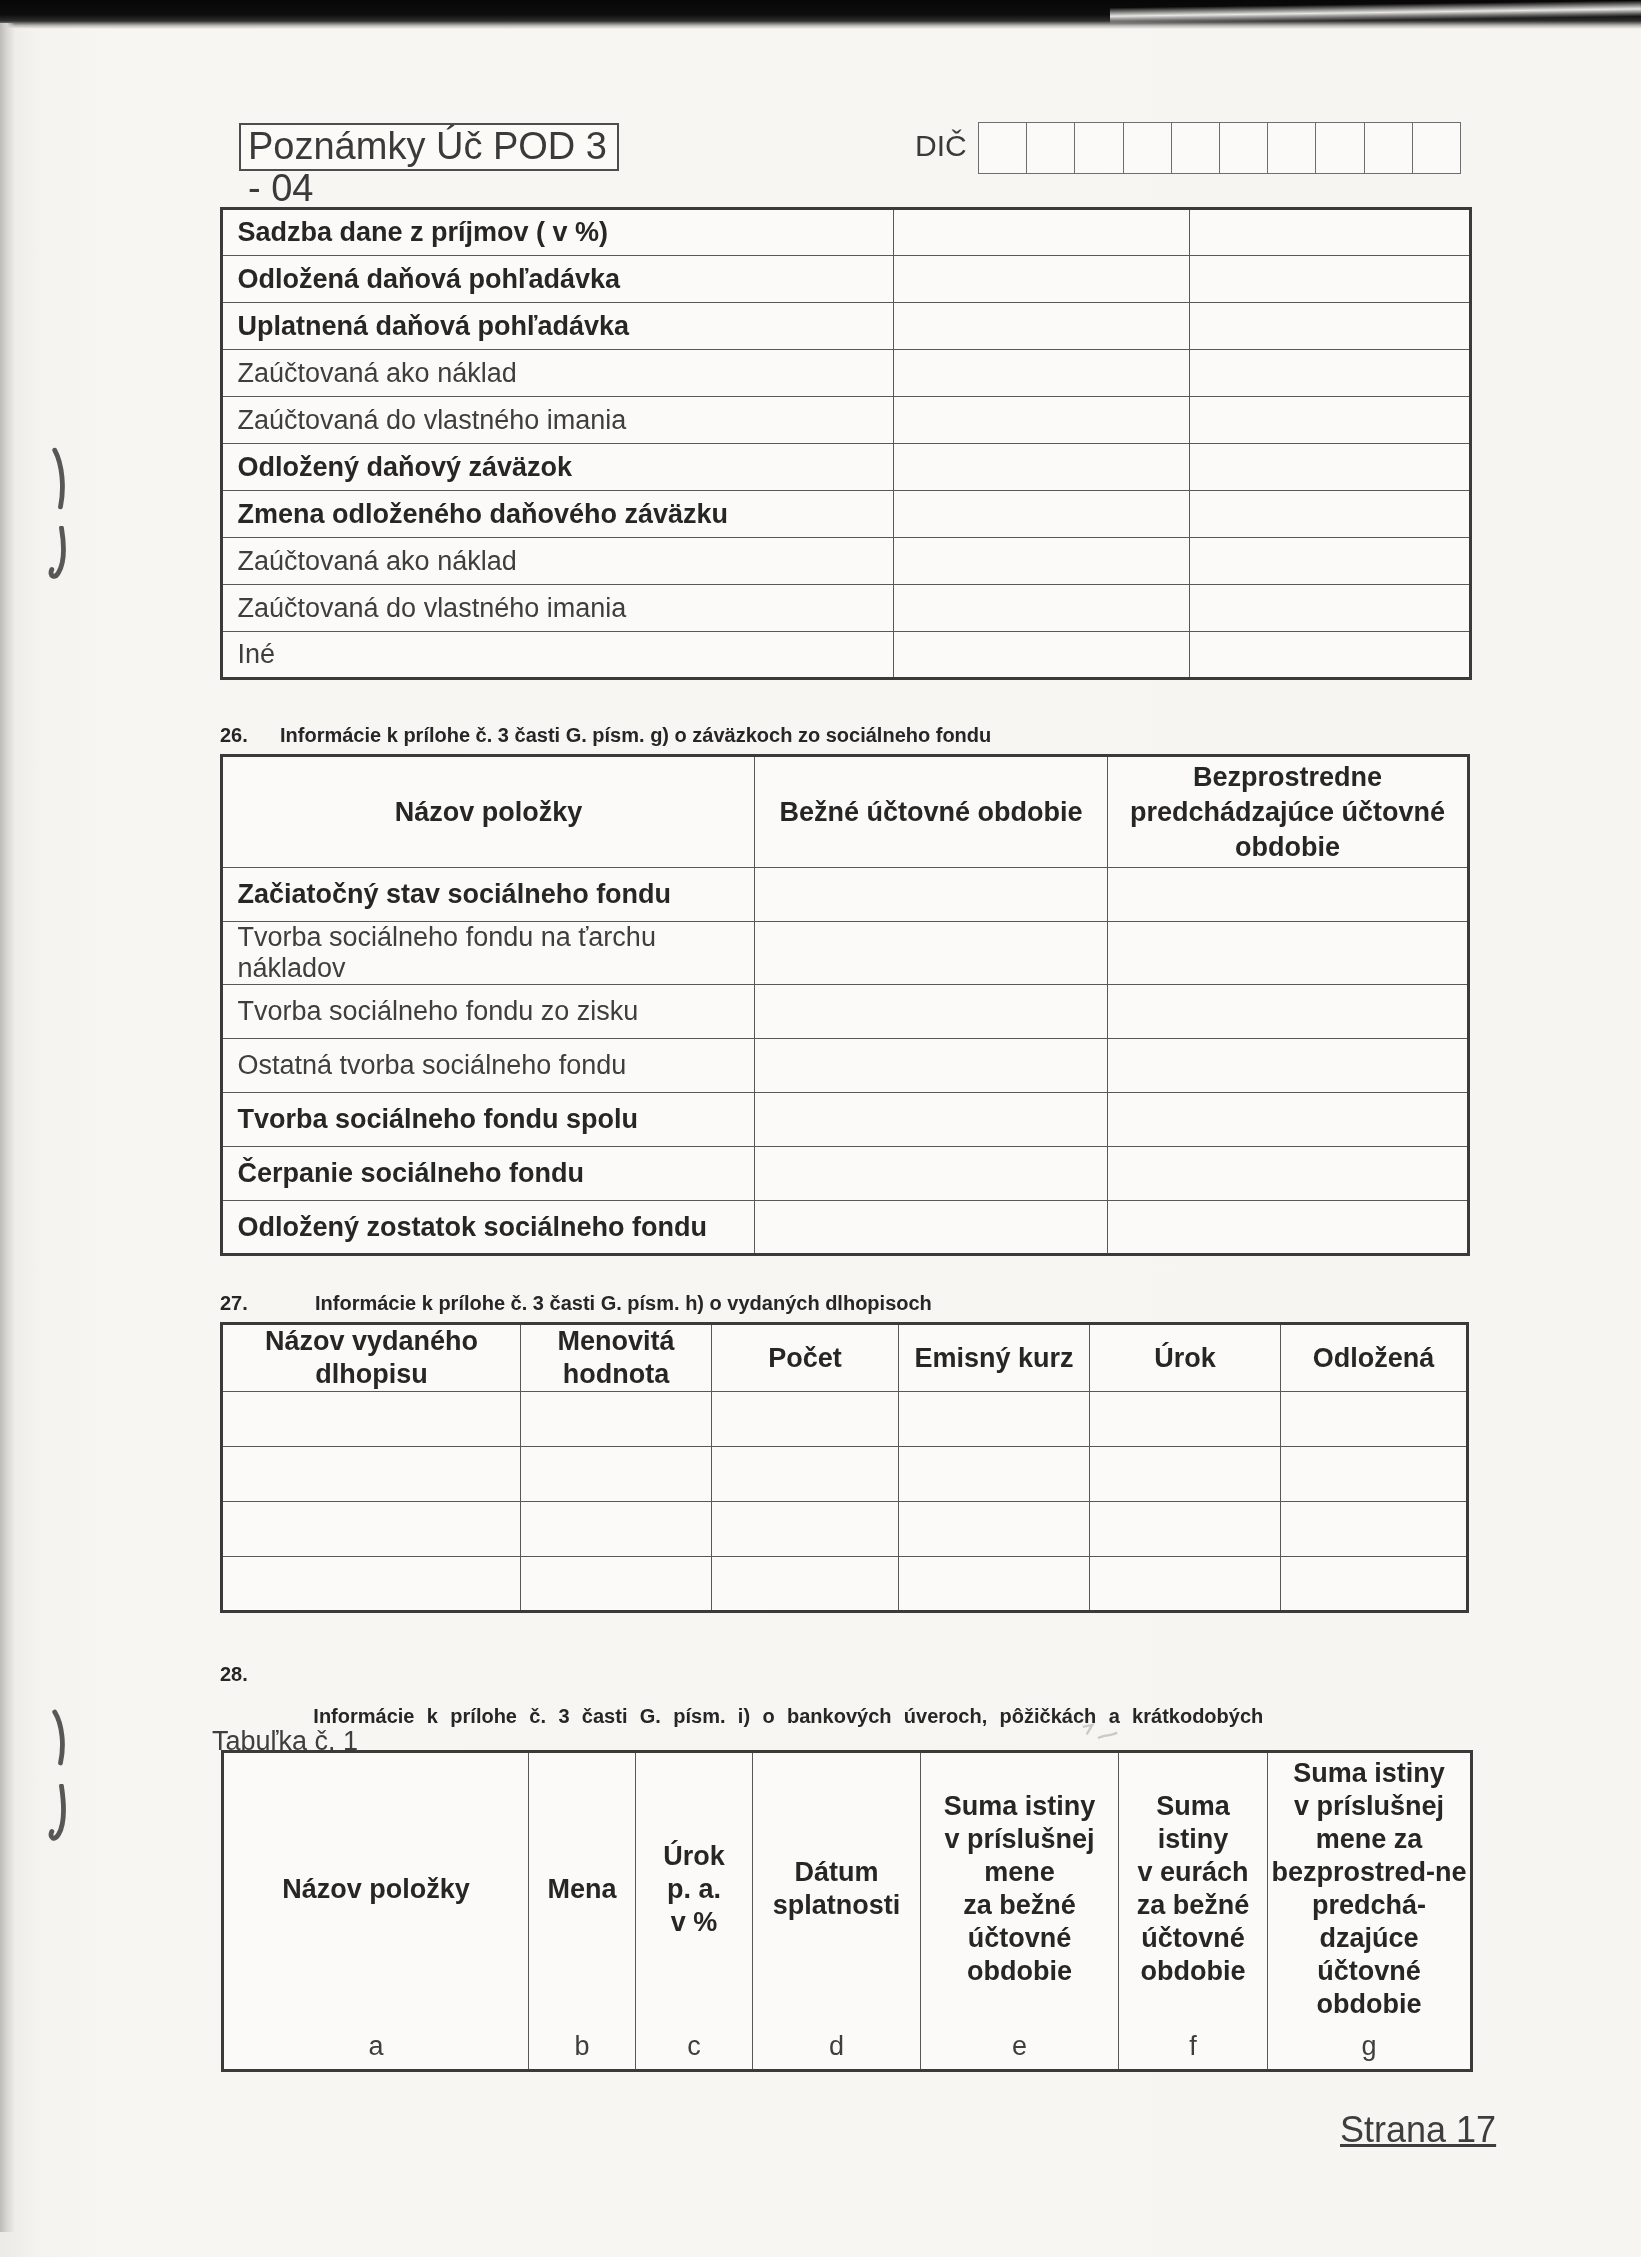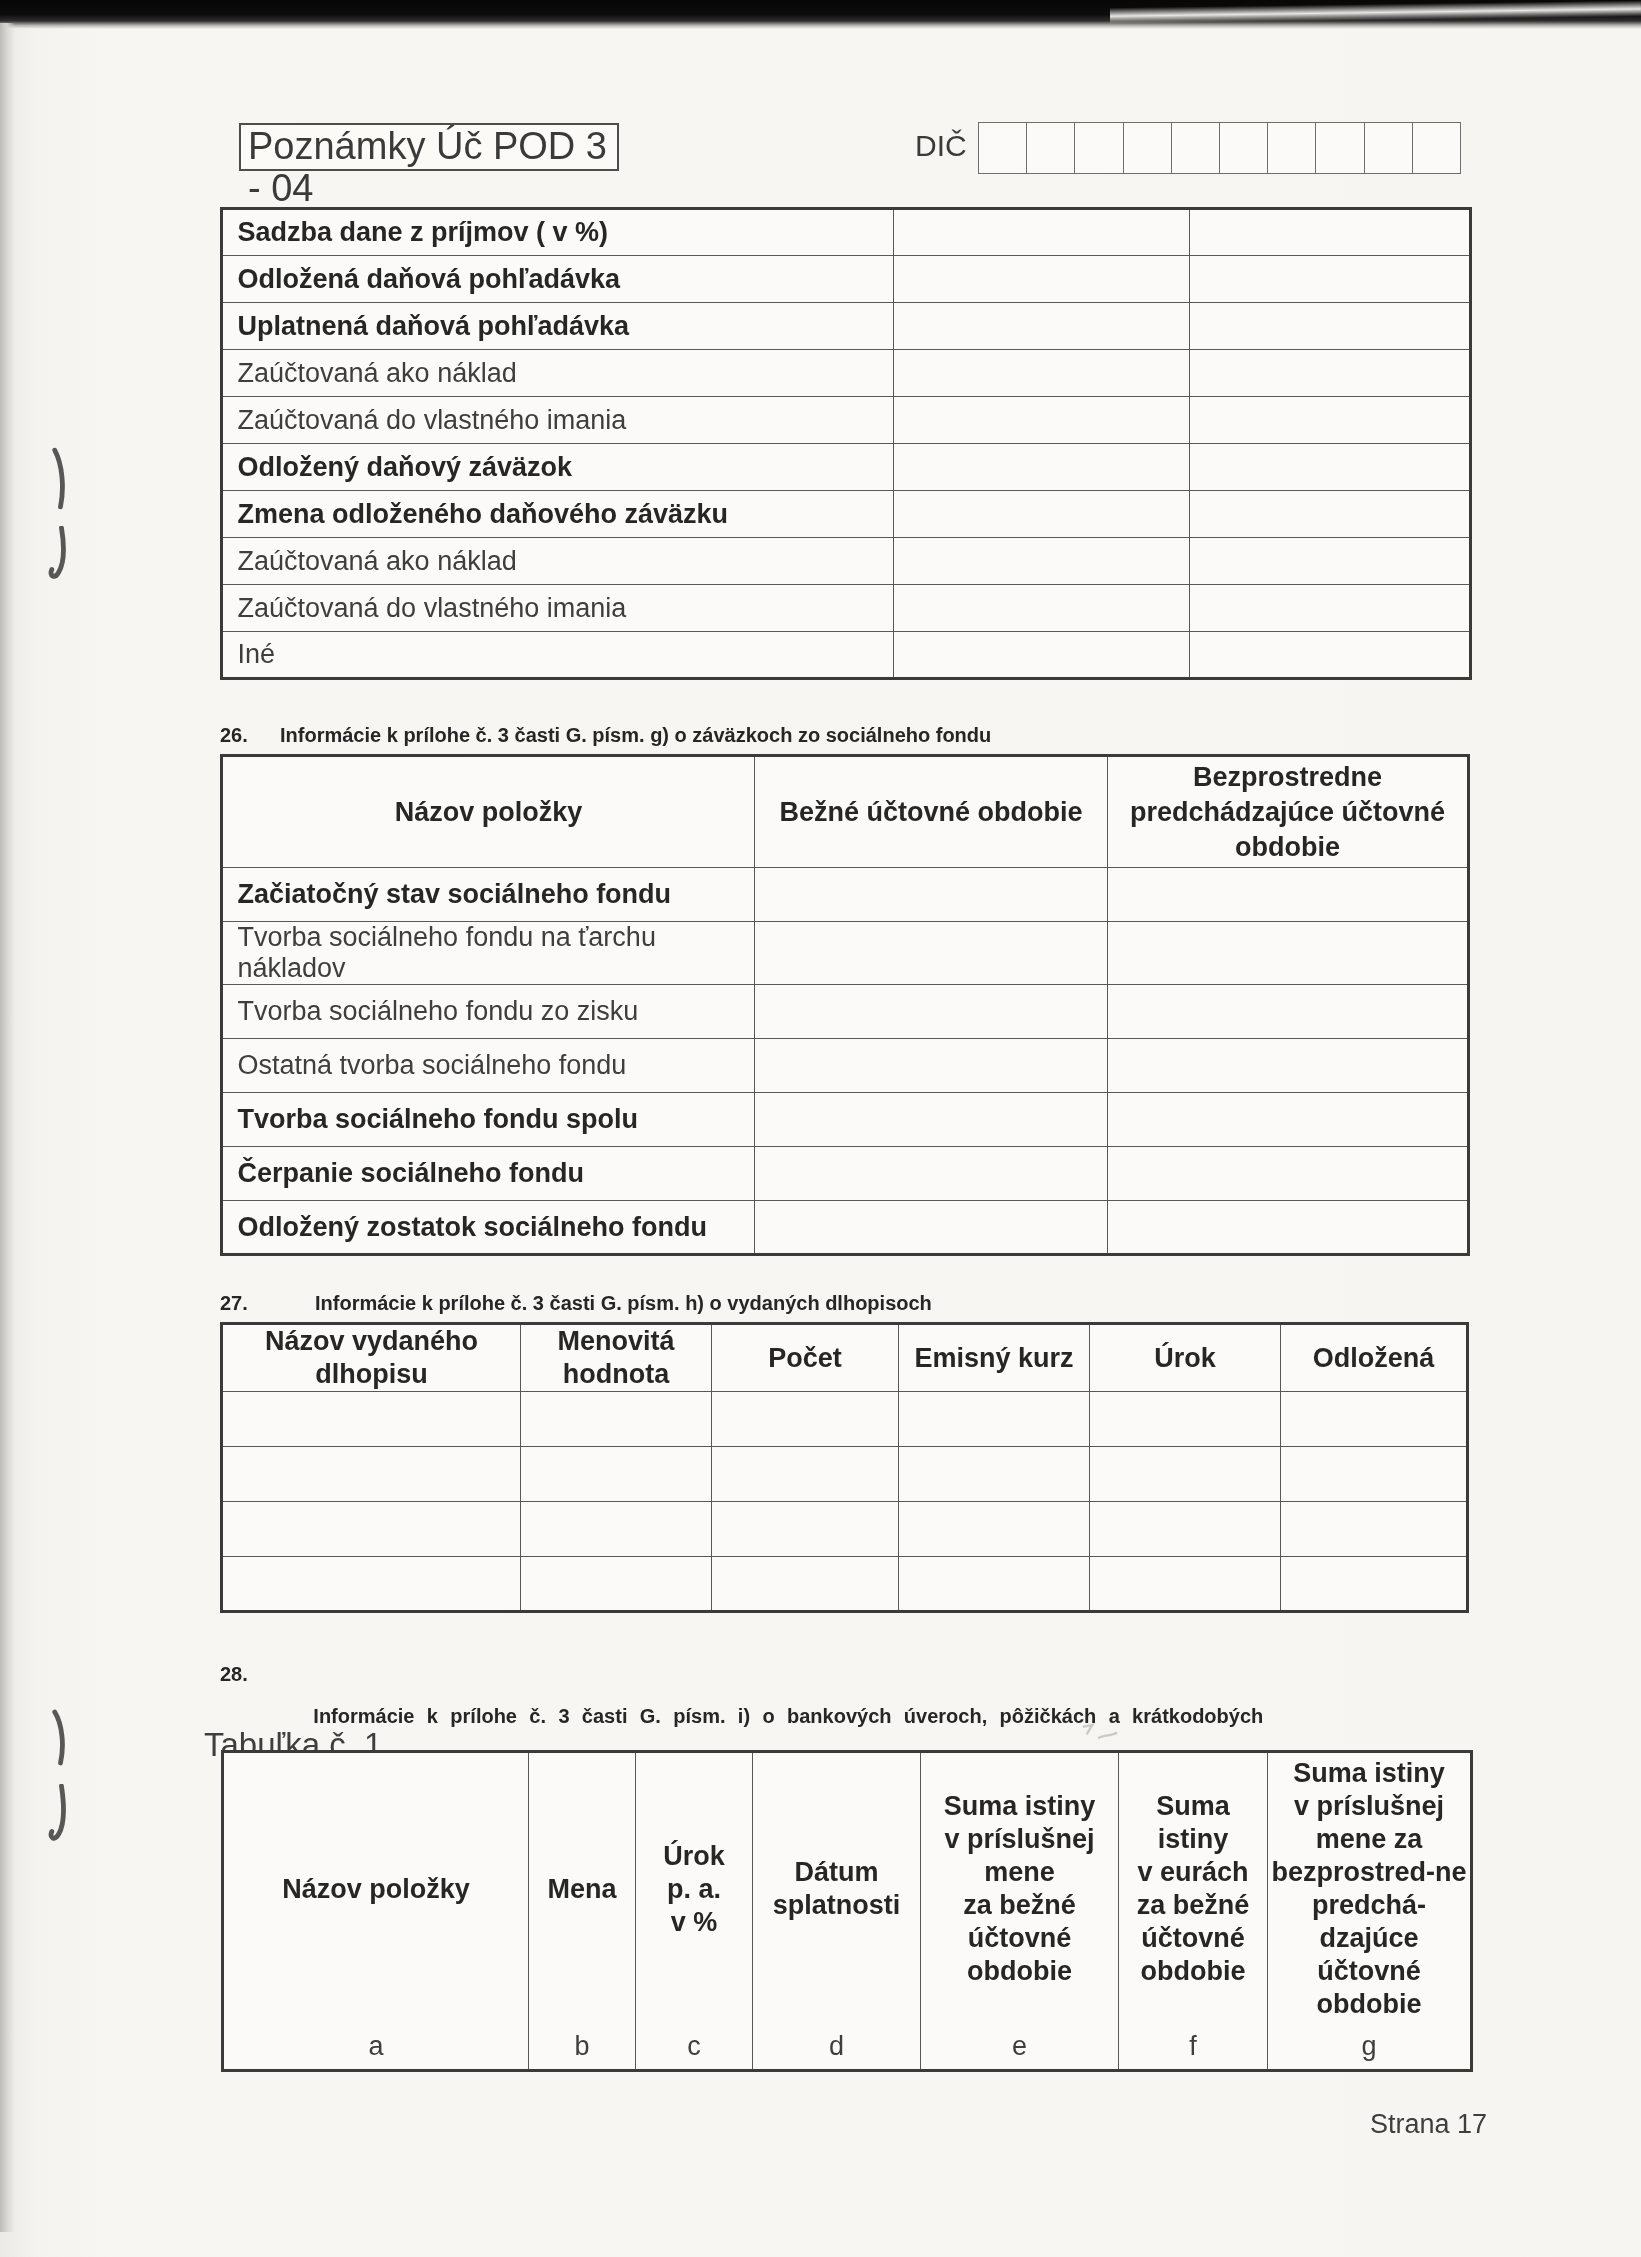--- a/index.html
+++ b/index.html
@@ -80,29 +80,29 @@
   .t26 { left:220px; top:754px; width:1247px; }
   .t26 th { height:112px; line-height:35px; }
   .t26 td { height:54px; }
   
   .t27 { left:220px; top:1322px; width:1247px; }
   .t27 th { height:68px; line-height:33px; }
   .t27 td { height:55px; }
   
   .h28 { left:220px; top:1653px; width:1255px; line-height:42px; }
   .h28 .line1 { word-spacing:6.8px; }
-  .tab-caption { position:absolute; left:204px; top:1726px; font-size:33px; color:#3e3e3e; }
+  .tab-caption { position:absolute; left:212px; top:1726px; font-size:27px; color:#3e3e3e; }
   
   .t28 { left:221px; top:1750px; width:1248px; }
   .t28 th { height:319px; position:relative; line-height:33px; padding-bottom:44px; }
   .t28 .letter {
     position:absolute; bottom:7.7px; left:0; right:0; text-align:center;
     font-weight:normal; color:#3e3e3e; font-size:27px; line-height:29px;
   }
-  .footer { position:absolute; left:1370px; top:2109px; font-size:27px; color:#3e3e3e; }
+  .footer { position:absolute; left:1340px; top:2109px; font-size:36px; color:#3e3e3e;text-decoration:underline; }
 </style>
 </head>
 <body>
 
 <div id="page">
 
   <div class="top-bar"></div>
   <div class="top-streak"></div>
   <div class="left-edge"></div>
   <div class="bleed-1"></div>

